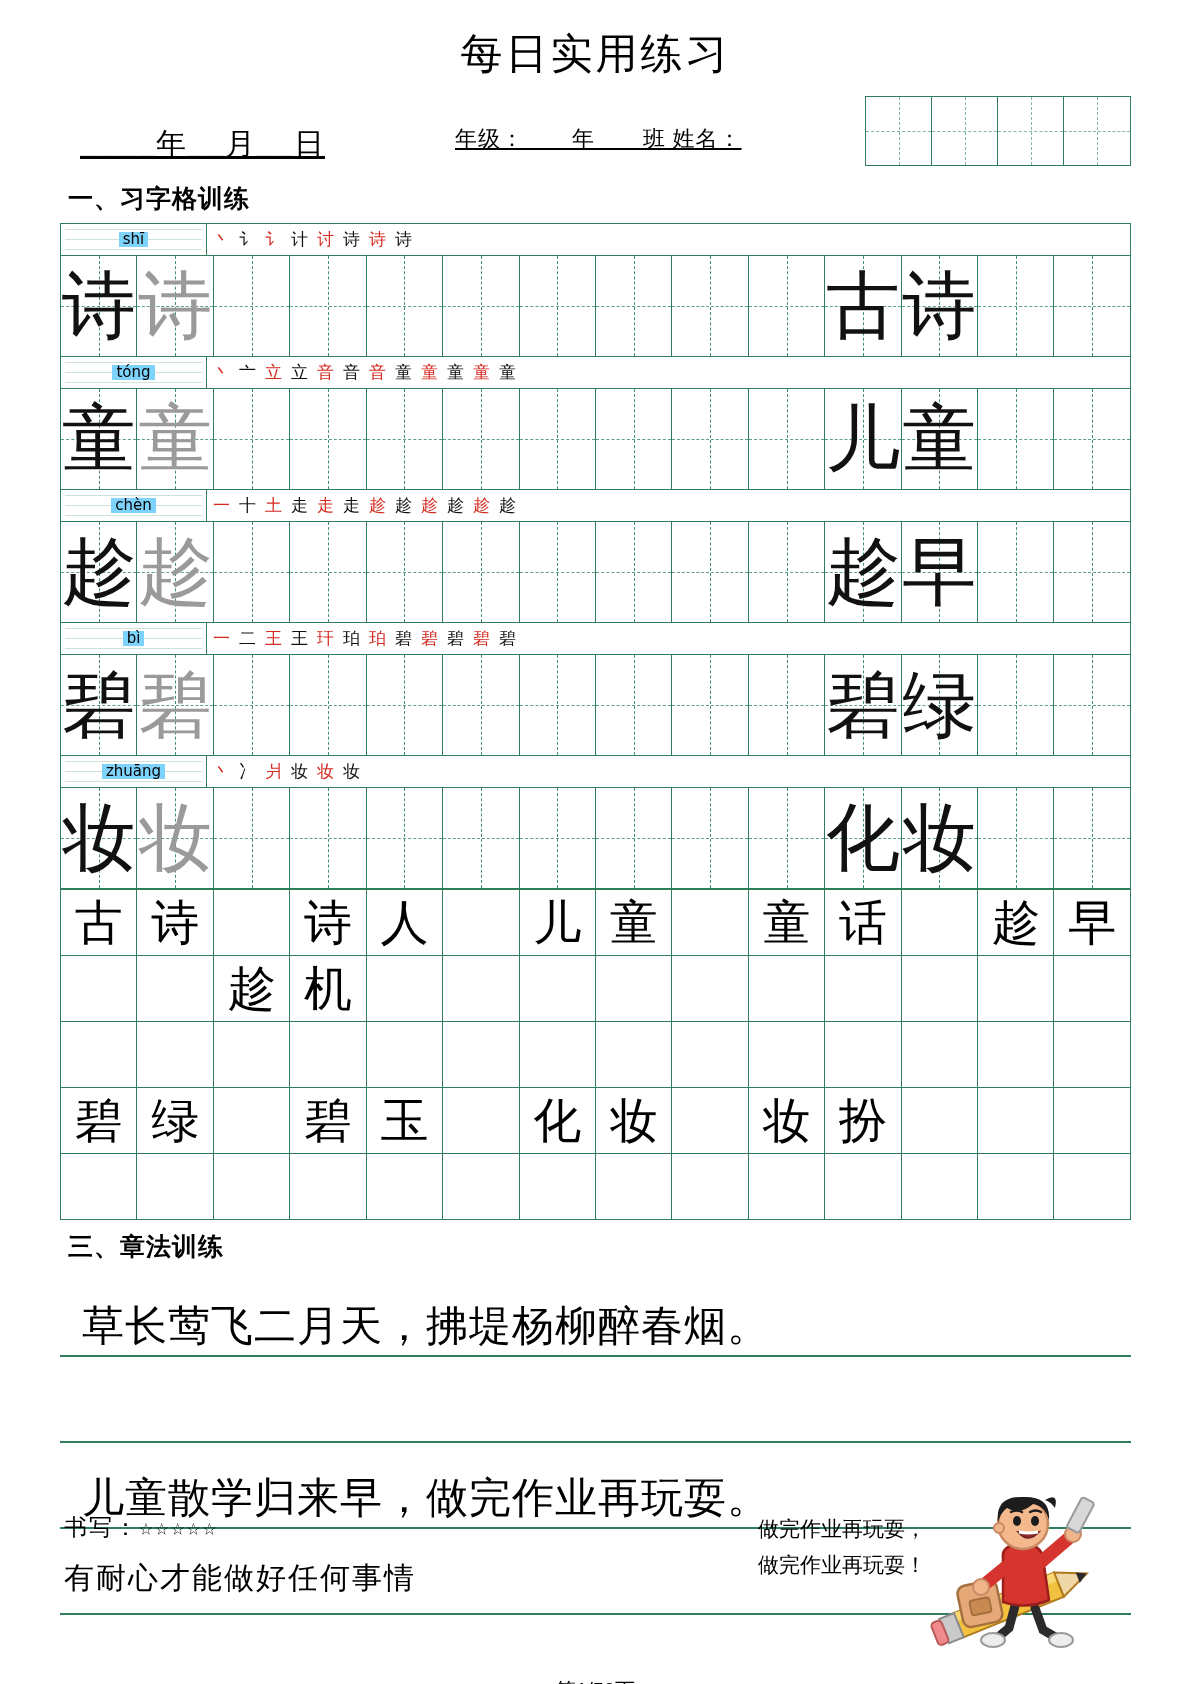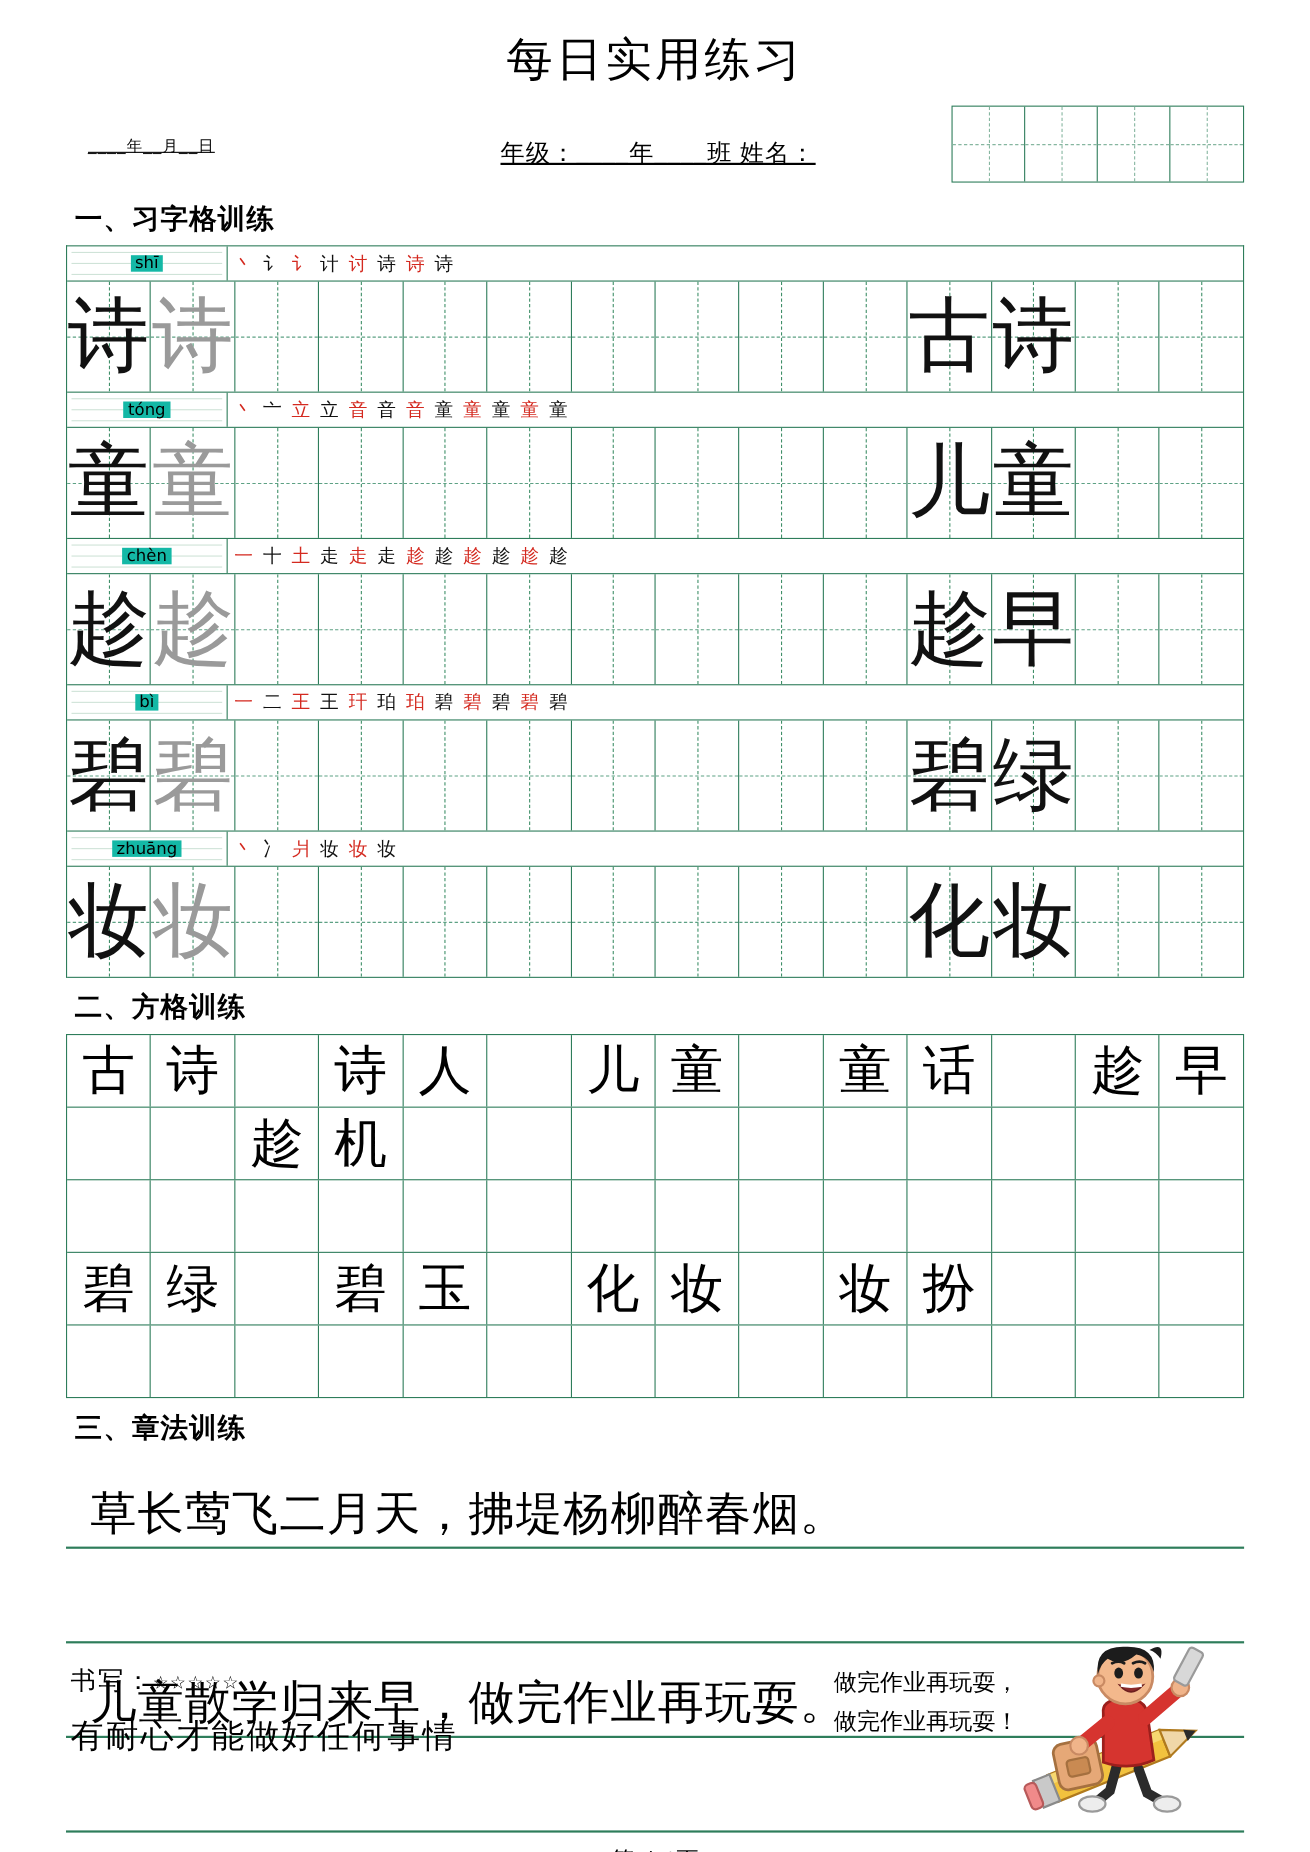--- a/index.html
+++ b/index.html
@@ -36,22 +36,22 @@
 
   .header-row {
     position: relative;
     height: 76px;
     margin-top: 14px;
   }
   .date-line {
     position: absolute;
     left: 20px;
     top: 28px;
-    font-size: 14px;
-    font-family: Liberation Sans, sans-serif;
+    font-size: 30px;
+    font-family: Liberation Mono, monospace;
     white-space: nowrap;
   }
   .class-line {
     position: absolute;
     left: 395px;
     top: 28px;
     font-size: 22px;
     font-family: "Liberation Serif", "DejaVu Serif", serif;
     white-space: nowrap;
   }
@@ -125,21 +125,21 @@
     border-top: 1px solid #cfe3d8;
   }
   .pinyin-cell .g1 { top: 5px; }
   .pinyin-cell .g2 { top: 15px; }
   .pinyin-cell .g3 { top: 25px; }
   .pinyin-text {
     position: relative;
     z-index: 2;
     font-size: 15px;
     font-family: "DejaVu Sans", sans-serif;
-    background: #14b8a6;
+    background: #7dd3fc;
     padding: 0 4px;
     line-height: 1;
   }
   .stroke-cell {
     flex: 1 1 auto;
     position: relative;
     box-sizing: border-box;
     display: flex;
     align-items: center;
     padding-left: 6px;
@@ -498,21 +498,20 @@
           </div>
           <div class="tzg-cell">
             <span class="hz">妆</span>
           </div>
           <div class="tzg-cell"></div>
           <div class="tzg-cell"></div>
         </div>
       </div>
     </div>
 
-  <div class="sec-head">二、方格训练</div>
   <div class="sq-table" id="sq-table">
       <div class="sq-row">
         <div class="sq-cell">
           <span>古</span>
         </div>
         <div class="sq-cell">
           <span>诗</span>
         </div>
         <div class="sq-cell"></div>
         <div class="sq-cell">

